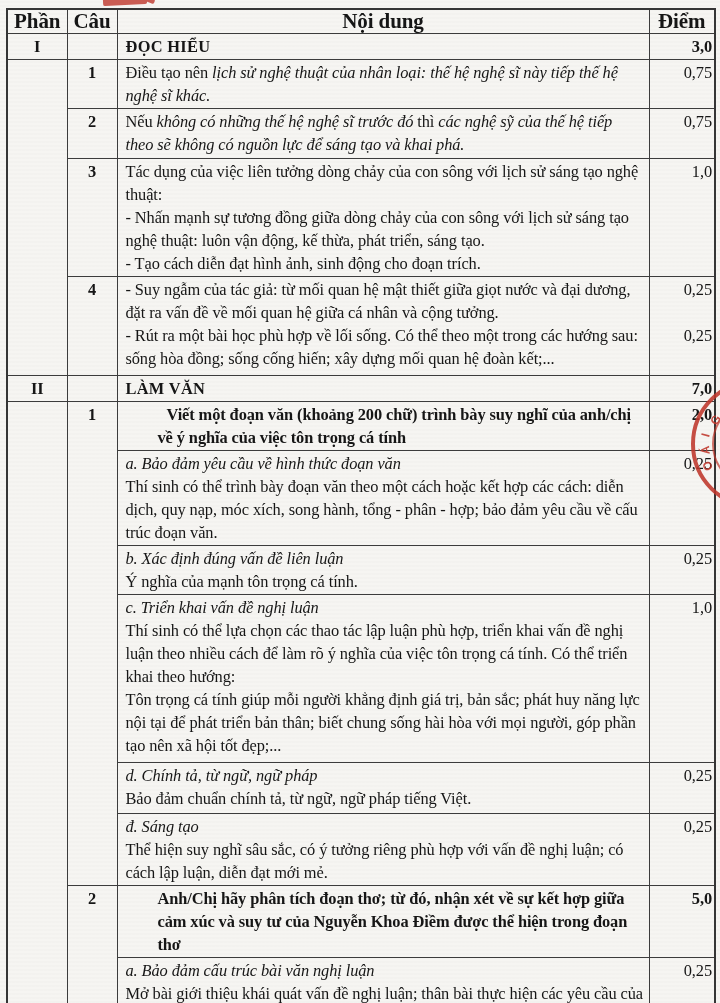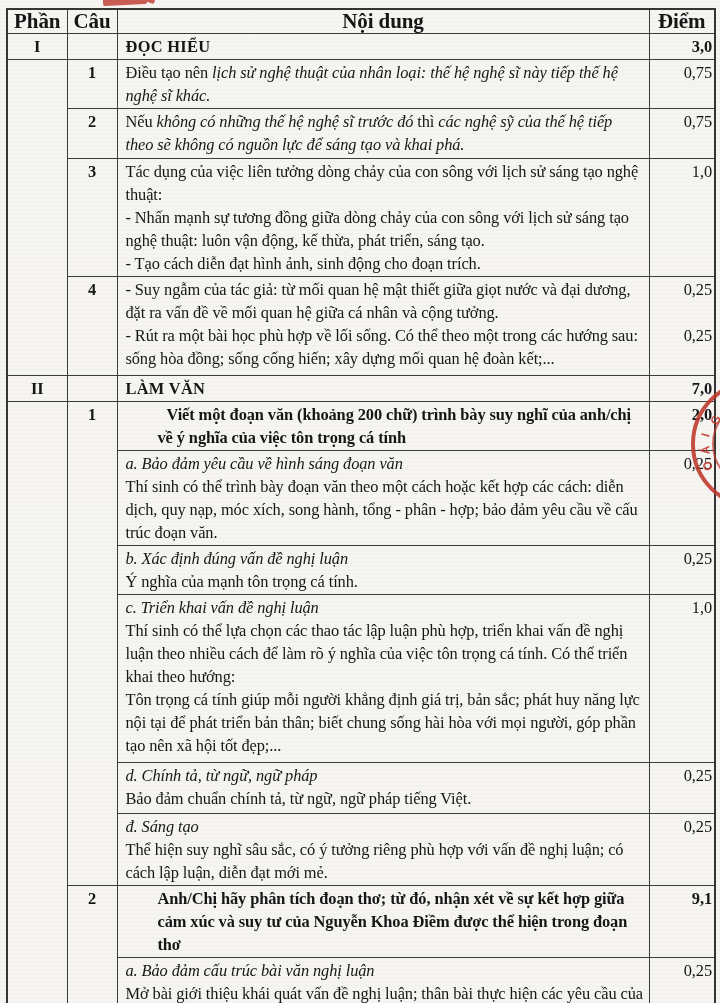--- a/index.html
+++ b/index.html
@@ -119,29 +119,29 @@
 
     <tr style="height:49px">
       <td rowspan="8"></td>
       <td class="qnum" rowspan="6">1</td>
       <td class="prompt indent">Viết một đoạn văn (khoảng 200 chữ) trình bày suy nghĩ của anh/chị về ý nghĩa của việc tôn trọng cá tính</td>
       <td class="score bold">2,0</td>
     </tr>
 
     <tr style="height:95px">
       <td>
-        <div class="it">a. Bảo đảm yêu cầu về hình sáng đoạn văn</div>
+        <div class="it">a. Bảo đảm yêu cầu về hình thức đoạn văn</div>
         <div>Thí sinh có thể trình bày đoạn văn theo một cách hoặc kết hợp các cách: diễn dịch, quy nạp, móc xích, song hành, tổng - phân - hợp; bảo đảm yêu cầu về cấu trúc đoạn văn.</div>
       </td>
       <td class="score">0,25</td>
     </tr>
 
     <tr style="height:49px">
       <td>
-        <div class="it">b. Xác định đúng vấn đề nghị luận</div>
+        <div class="it">b. Xác định đúng vấn đề liên luận</div>
         <div>Ý nghĩa của mạnh tôn trọng cá tính.</div>
       </td>
       <td class="score">0,25</td>
     </tr>
 
     <tr style="height:168px">
       <td>
         <div class="it">c. Triển khai vấn đề nghị luận</div>
         <div>Thí sinh có thể lựa chọn các thao tác lập luận phù hợp, triển khai vấn đề nghị luận theo nhiều cách để làm rõ ý nghĩa của việc tôn trọng cá tính. Có thể triển khai theo hướng:</div>
         <div>Tôn trọng cá tính giúp mỗi người khẳng định giá trị, bản sắc; phát huy năng lực nội tại để phát triển bản thân; biết chung sống hài hòa với mọi người, góp phần tạo nên xã hội tốt đẹp;...</div>
@@ -161,21 +161,21 @@
       <td>
         <div class="it">đ. Sáng tạo</div>
         <div>Thể hiện suy nghĩ sâu sắc, có ý tưởng riêng phù hợp với vấn đề nghị luận; có cách lập luận, diễn đạt mới mẻ.</div>
       </td>
       <td class="score">0,25</td>
     </tr>
 
     <tr style="height:48px">
       <td class="qnum" rowspan="2">2</td>
       <td class="prompt">Anh/Chị hãy phân tích đoạn thơ; từ đó, nhận xét về sự kết hợp giữa cảm xúc và suy tư của Nguyễn Khoa Điềm được thể hiện trong đoạn thơ</td>
-      <td class="score bold">9,1</td>
+      <td class="score bold">5,0</td>
     </tr>
 
     <tr style="height:72px">
       <td>
         <div class="it">a. Bảo đảm cấu trúc bài văn nghị luận</div>
         <div>Mở bài giới thiệu khái quát vấn đề nghị luận; thân bài thực hiện các yêu cầu của đề bài; kết bài khẳng định vấn đề nghị luận.</div>
       </td>
       <td class="score">0,25</td>
     </tr>
 

